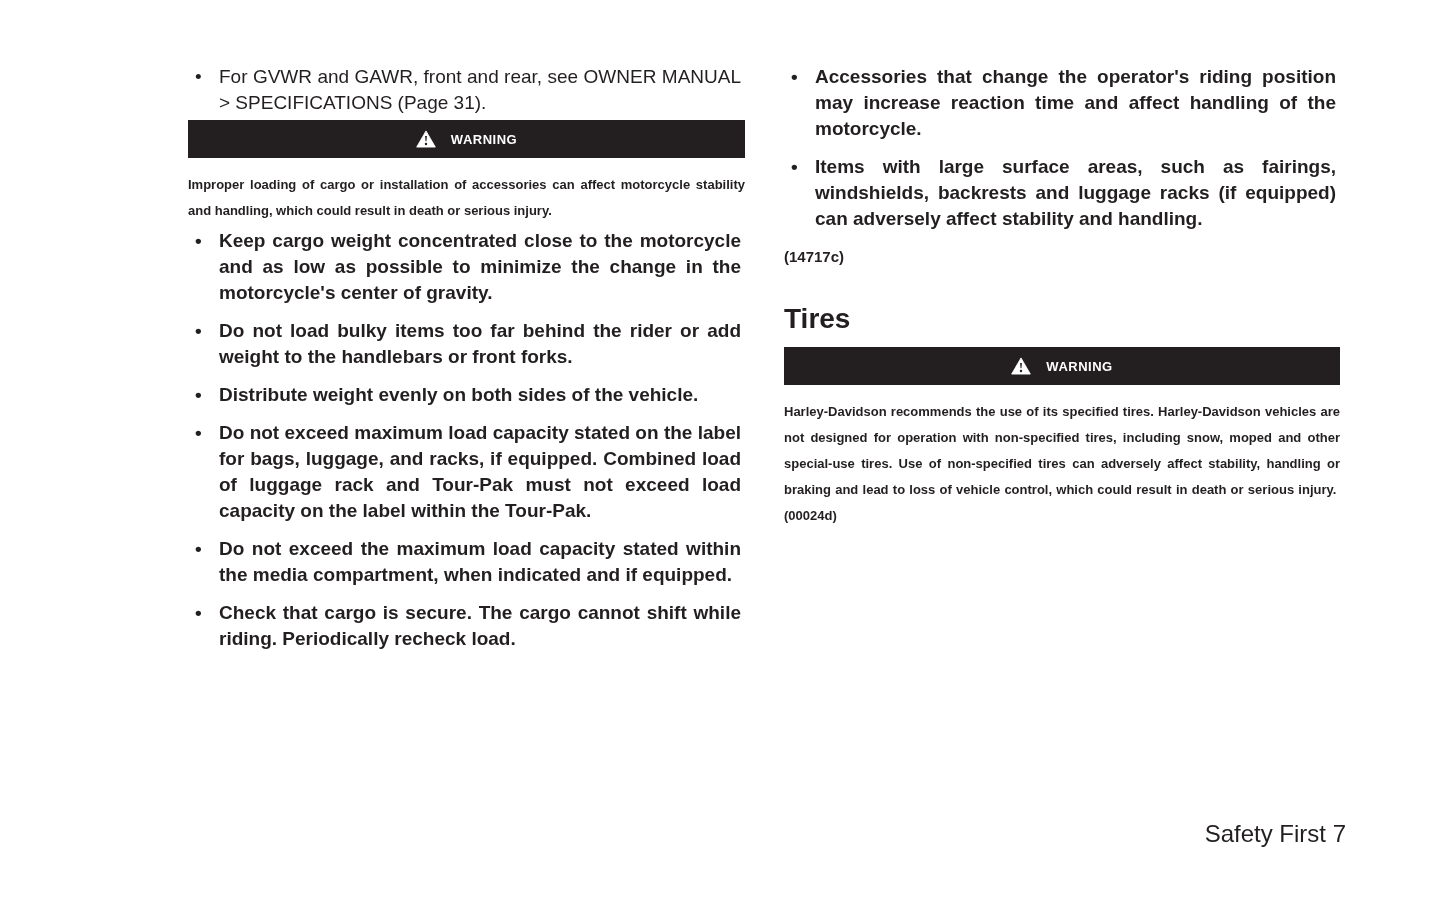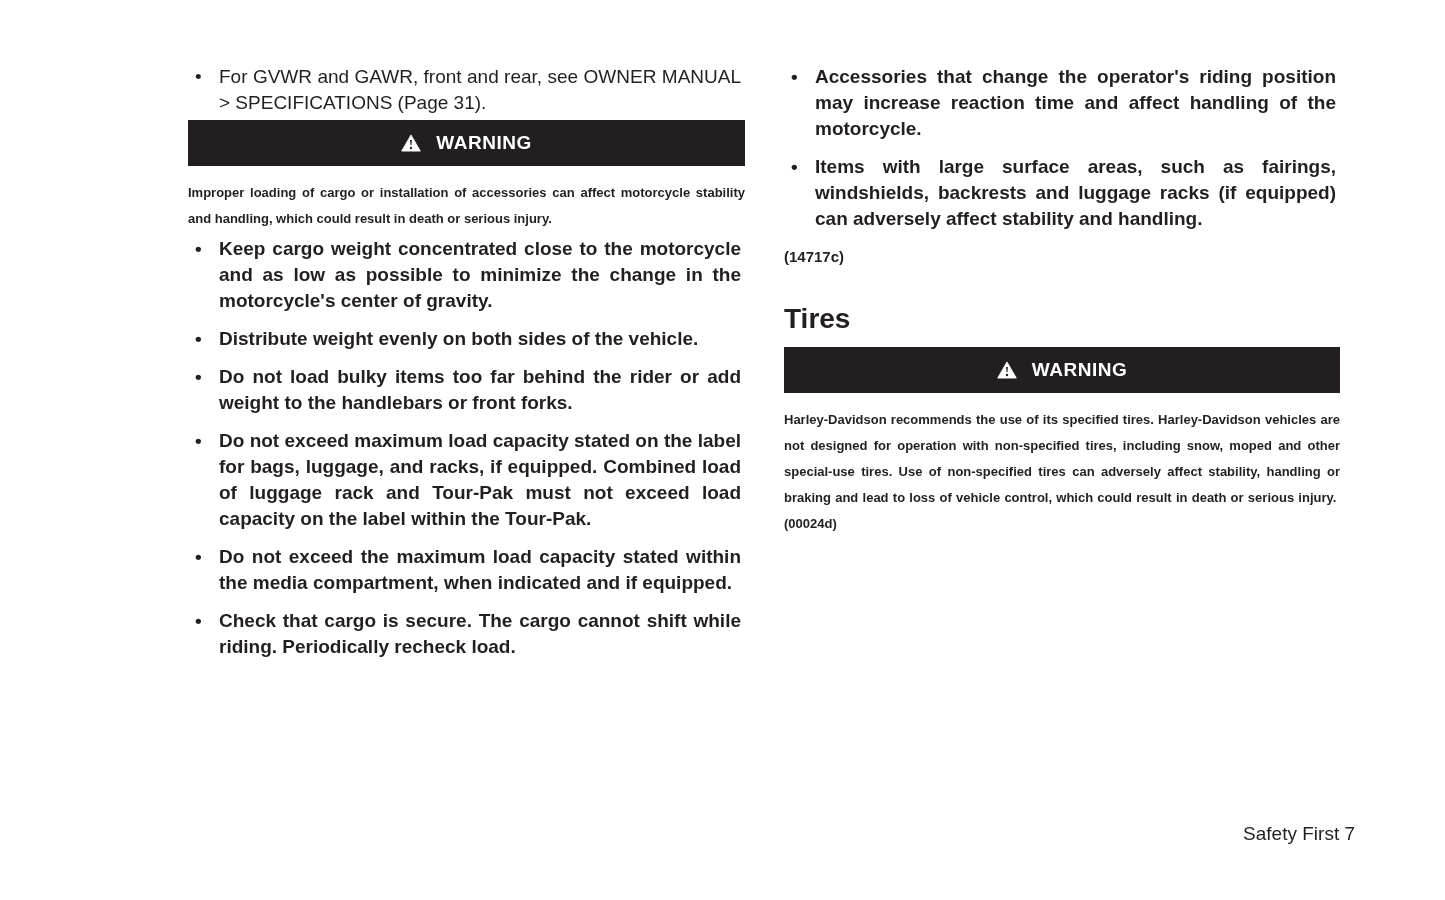--- a/index.html
+++ b/index.html
@@ -41,28 +41,28 @@
     content: "\2022";
     position: absolute;
     left: 3px;
     top: 0;
   }
   ul.bullets.bold li { font-weight: 700; }
 
   .intro-list { margin-bottom: 16px; }
 
   .warning-bar {
-    height: 46px;
+    height: 38px;
     background: #231f20;
     color: #ffffff;
     display: flex;
     align-items: center;
     justify-content: center;
     gap: 15px;
-    font-size: 19px;
+    font-size: 13px;
     font-weight: 700;
     letter-spacing: 0.5px;
   }
   .warning-bar .tri {
     display: inline-flex;
     align-items: center;
   }
 
   .warn-lead {
     margin: 14px 0 0 0;
@@ -81,22 +81,22 @@
   }
   .section-heading {
     margin: 34px 0 13px 0;
     font-size: 28px;
     line-height: 30px;
     font-weight: 700;
   }
   .page-footer {
     position: absolute;
     top: 821px;
-    right: 90px;
-    font-size: 19px;
+    right: 99px;
+    font-size: 24px;
     line-height: 26px;
     font-weight: 400;
     color: #231f20;
   }
 </style>
 </head>
 <body>
 
 <div class="page">
 
@@ -122,25 +122,25 @@
 
     <p class="warn-lead">Improper loading of cargo or installation of accessories can affect motorcycle stability and handling, which could result in death or serious injury.</p>
 
     <ul class="bullets bold main-bullets">
 
         <li>
           <span>Keep cargo weight concentrated close to the motorcycle and as low as possible to minimize the change in the motorcycle's center of gravity.</span>
         </li>
 
         <li>
-          <span>Distribute weight evenly on both sides of the vehicle.</span>
+          <span>Do not load bulky items too far behind the rider or add weight to the handlebars or front forks.</span>
         </li>
 
         <li>
-          <span>Do not load bulky items too far behind the rider or add weight to the handlebars or front forks.</span>
+          <span>Distribute weight evenly on both sides of the vehicle.</span>
         </li>
 
         <li>
           <span>Do not exceed maximum load capacity stated on the label for bags, luggage, and racks, if equipped. Combined load of luggage rack and Tour-Pak must not exceed load capacity on the label within the Tour-Pak.</span>
         </li>
 
         <li>
           <span>Do not exceed the maximum load capacity stated within the media compartment, when indicated and if equipped.</span>
         </li>
 

